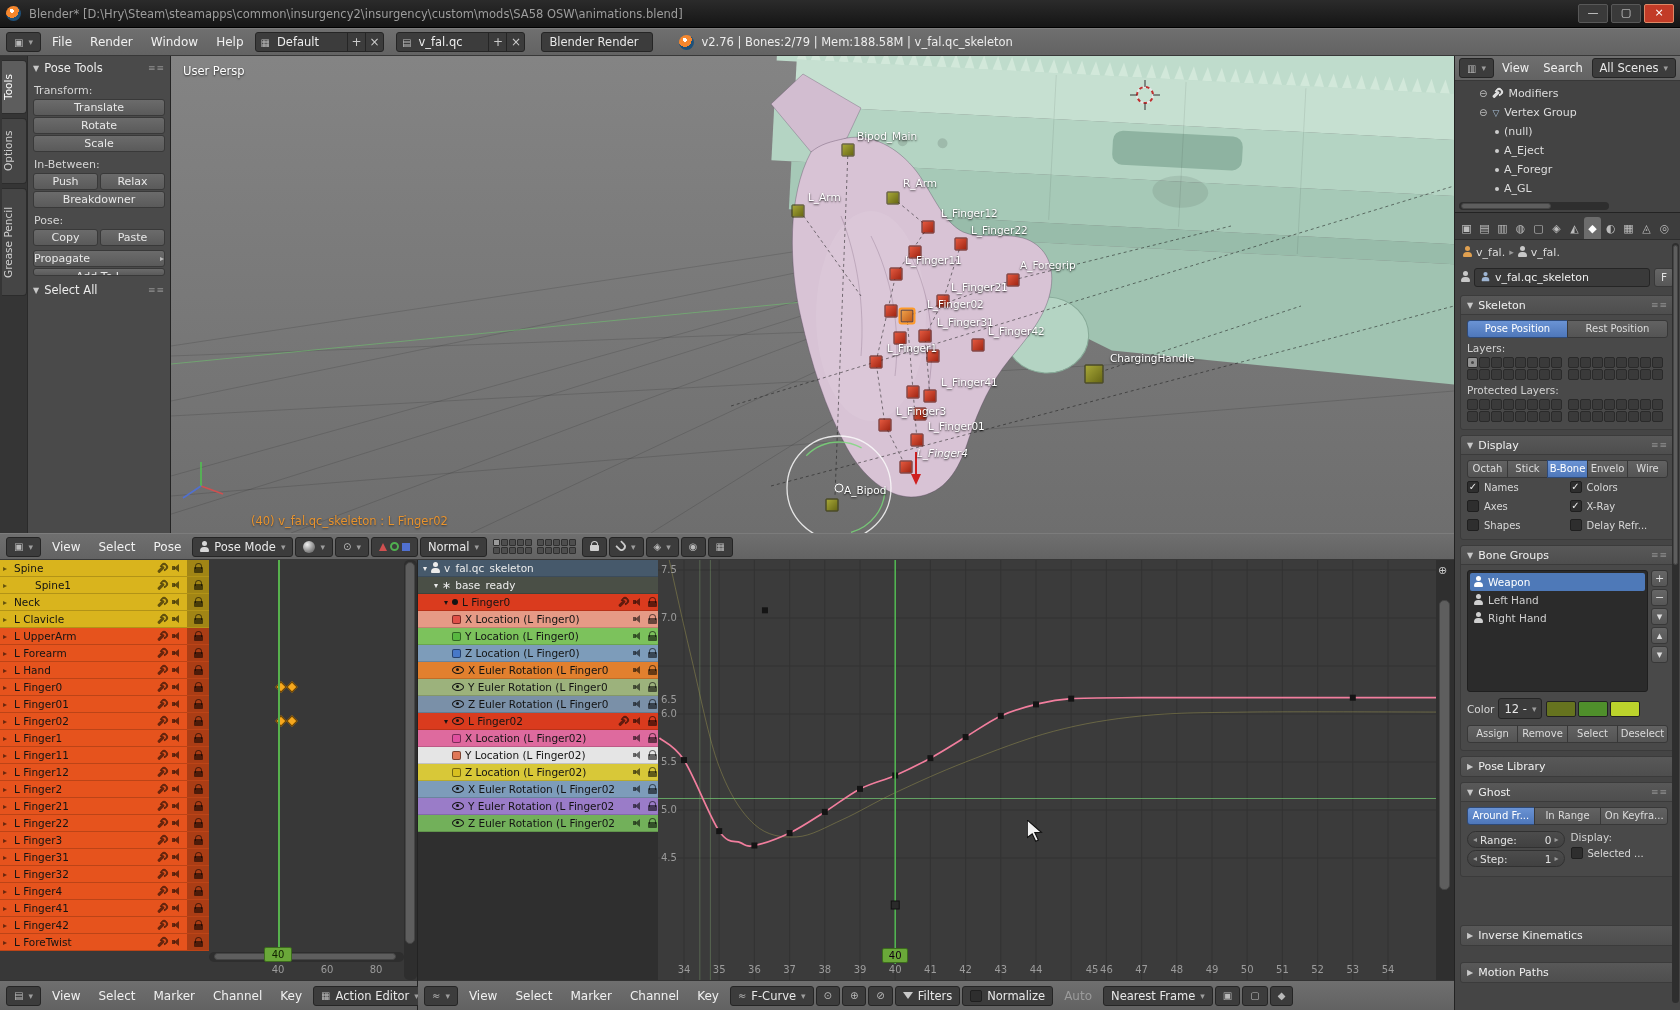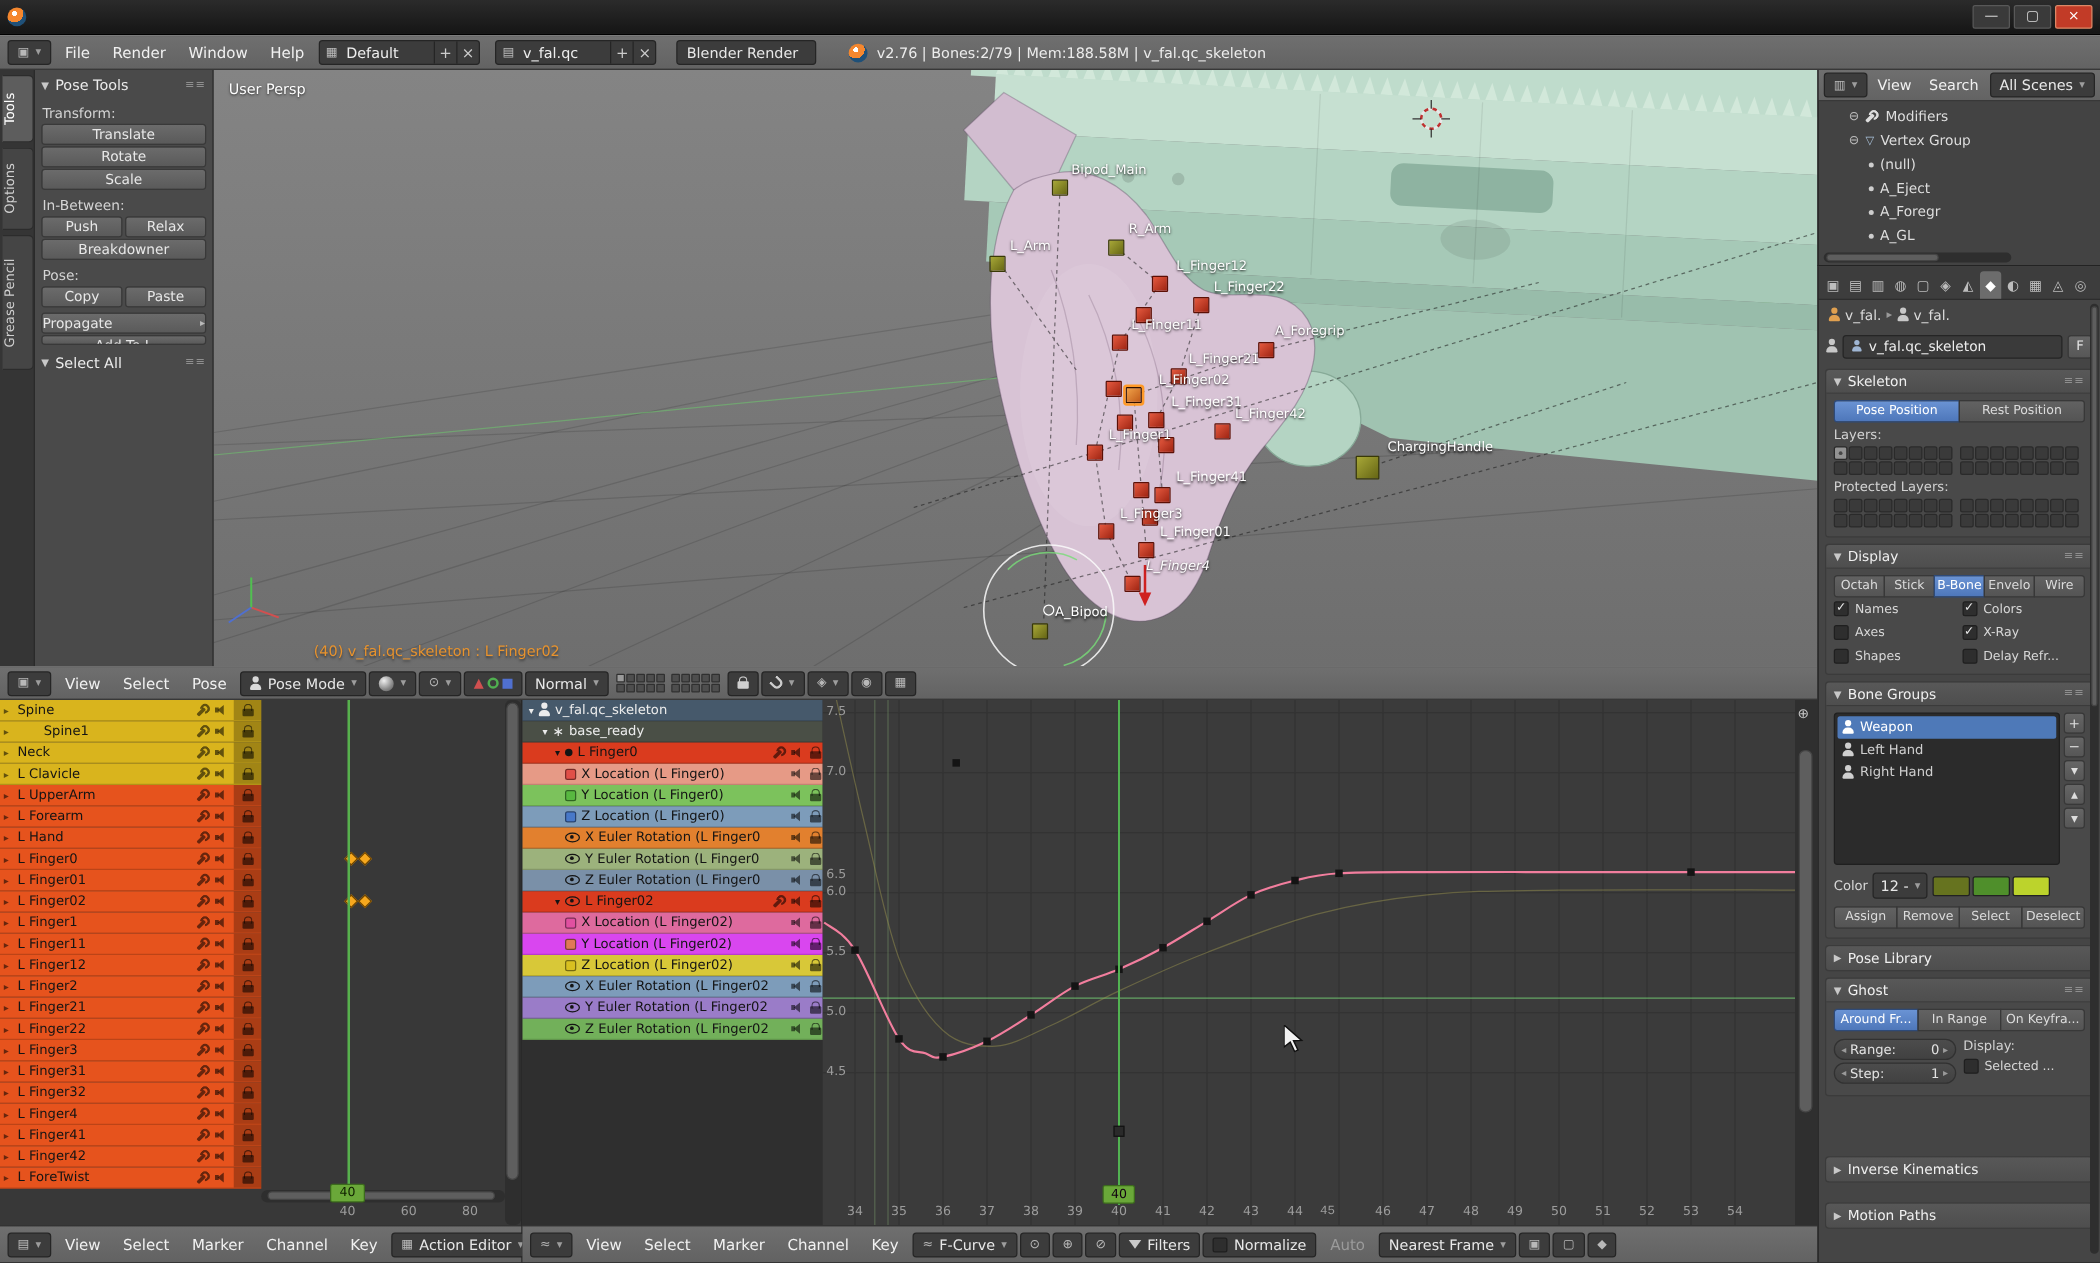--- a/index.html
+++ b/index.html
@@ -155,20 +155,21 @@
 .funnel{width:0;height:0;border-left:5px solid transparent;border-right:5px solid transparent;border-top:7px solid #c9c9c9;display:inline-block}
 .dim{color:#9b9b9b}
 </style>
 </head>
 <body>
 
 <div id="app">
 
   <div id="titlebar">
     <span class="blogo"></span>
+    <span class="ttext">Blender* [D:\Hry\Steam\steamapps\common\insurgency2\insurgency\custom\mods\SA58 OSW\animations.blend]</span>
     <span class="winbtns" id="winbtns">
         <span class="winbtn">—</span>
         <span class="winbtn">▢</span>
         <span class="winbtn close">×</span>
       </span>
   </div>
 
   <div id="topbar" class="hbar">
     <span class="chip">
         <span class="cicon">▣</span>
@@ -883,21 +884,21 @@
           </span>
         </div>
         <div class="gtrow" style="background: rgb(222, 106, 158); color: rgb(20, 20, 20); padding-left: 34px;">
           <span class="cchip" style="background: rgb(224, 80, 160);"></span>
           <span class="gtname">X Location (L Finger02)</span>
           <span class="rowicons">
             <span class="icon-speaker"></span>
             <span class="icon-lock"></span>
           </span>
         </div>
-        <div class="gtrow" style="background: #d946ef; color: rgb(20, 20, 20); padding-left: 34px;">
+        <div class="gtrow" style="background: #e5e5e5; color: rgb(20, 20, 20); padding-left: 34px;">
           <span class="cchip" style="background: rgb(224, 120, 88);"></span>
           <span class="gtname">Y Location (L Finger02)</span>
           <span class="rowicons">
             <span class="icon-speaker"></span>
             <span class="icon-lock"></span>
           </span>
         </div>
         <div class="gtrow" style="background: rgb(216, 200, 56); color: rgb(20, 20, 20); padding-left: 34px;">
           <span class="cchip" style="background: rgb(216, 192, 32);"></span>
           <span class="gtname">Z Location (L Finger02)</span>
@@ -945,21 +946,21 @@
         <div class="gtick" style="position: absolute; left: 291.2px; top: 404px; width: 20px; text-align: center;">35</div>
         <div class="gtick" style="position: absolute; left: 326.4px; top: 404px; width: 20px; text-align: center;">36</div>
         <div class="gtick" style="position: absolute; left: 361.6px; top: 404px; width: 20px; text-align: center;">37</div>
         <div class="gtick" style="position: absolute; left: 396.8px; top: 404px; width: 20px; text-align: center;">38</div>
         <div class="gtick" style="position: absolute; left: 432px; top: 404px; width: 20px; text-align: center;">39</div>
         <div class="gtick" style="position: absolute; left: 467.2px; top: 404px; width: 20px; text-align: center;">40</div>
         <div class="gtick" style="position: absolute; left: 502.4px; top: 404px; width: 20px; text-align: center;">41</div>
         <div class="gtick" style="position: absolute; left: 537.6px; top: 404px; width: 20px; text-align: center;">42</div>
         <div class="gtick" style="position: absolute; left: 572.8px; top: 404px; width: 20px; text-align: center;">43</div>
         <div class="gtick" style="position: absolute; left: 608px; top: 404px; width: 20px; text-align: center;">44</div>
-        <div class="gtick" style="position: absolute; left: 634px; top: 404px; width: 20px; text-align: center; font-family: Liberation Mono, monospace;">45</div>
+        <div class="gtick" style="position: absolute; left: 664px; top: 404px; width: 20px; text-align: center;">45</div>
         <div class="gtick" style="position: absolute; left: 678.4px; top: 404px; width: 20px; text-align: center;">46</div>
         <div class="gtick" style="position: absolute; left: 713.6px; top: 404px; width: 20px; text-align: center;">47</div>
         <div class="gtick" style="position: absolute; left: 748.8px; top: 404px; width: 20px; text-align: center;">48</div>
         <div class="gtick" style="position: absolute; left: 784px; top: 404px; width: 20px; text-align: center;">49</div>
         <div class="gtick" style="position: absolute; left: 819.2px; top: 404px; width: 20px; text-align: center;">50</div>
         <div class="gtick" style="position: absolute; left: 854.4px; top: 404px; width: 20px; text-align: center;">51</div>
         <div class="gtick" style="position: absolute; left: 889.6px; top: 404px; width: 20px; text-align: center;">52</div>
         <div class="gtick" style="position: absolute; left: 924.8px; top: 404px; width: 20px; text-align: center;">53</div>
         <div class="gtick" style="position: absolute; left: 960px; top: 404px; width: 20px; text-align: center;">54</div>
       </div>

